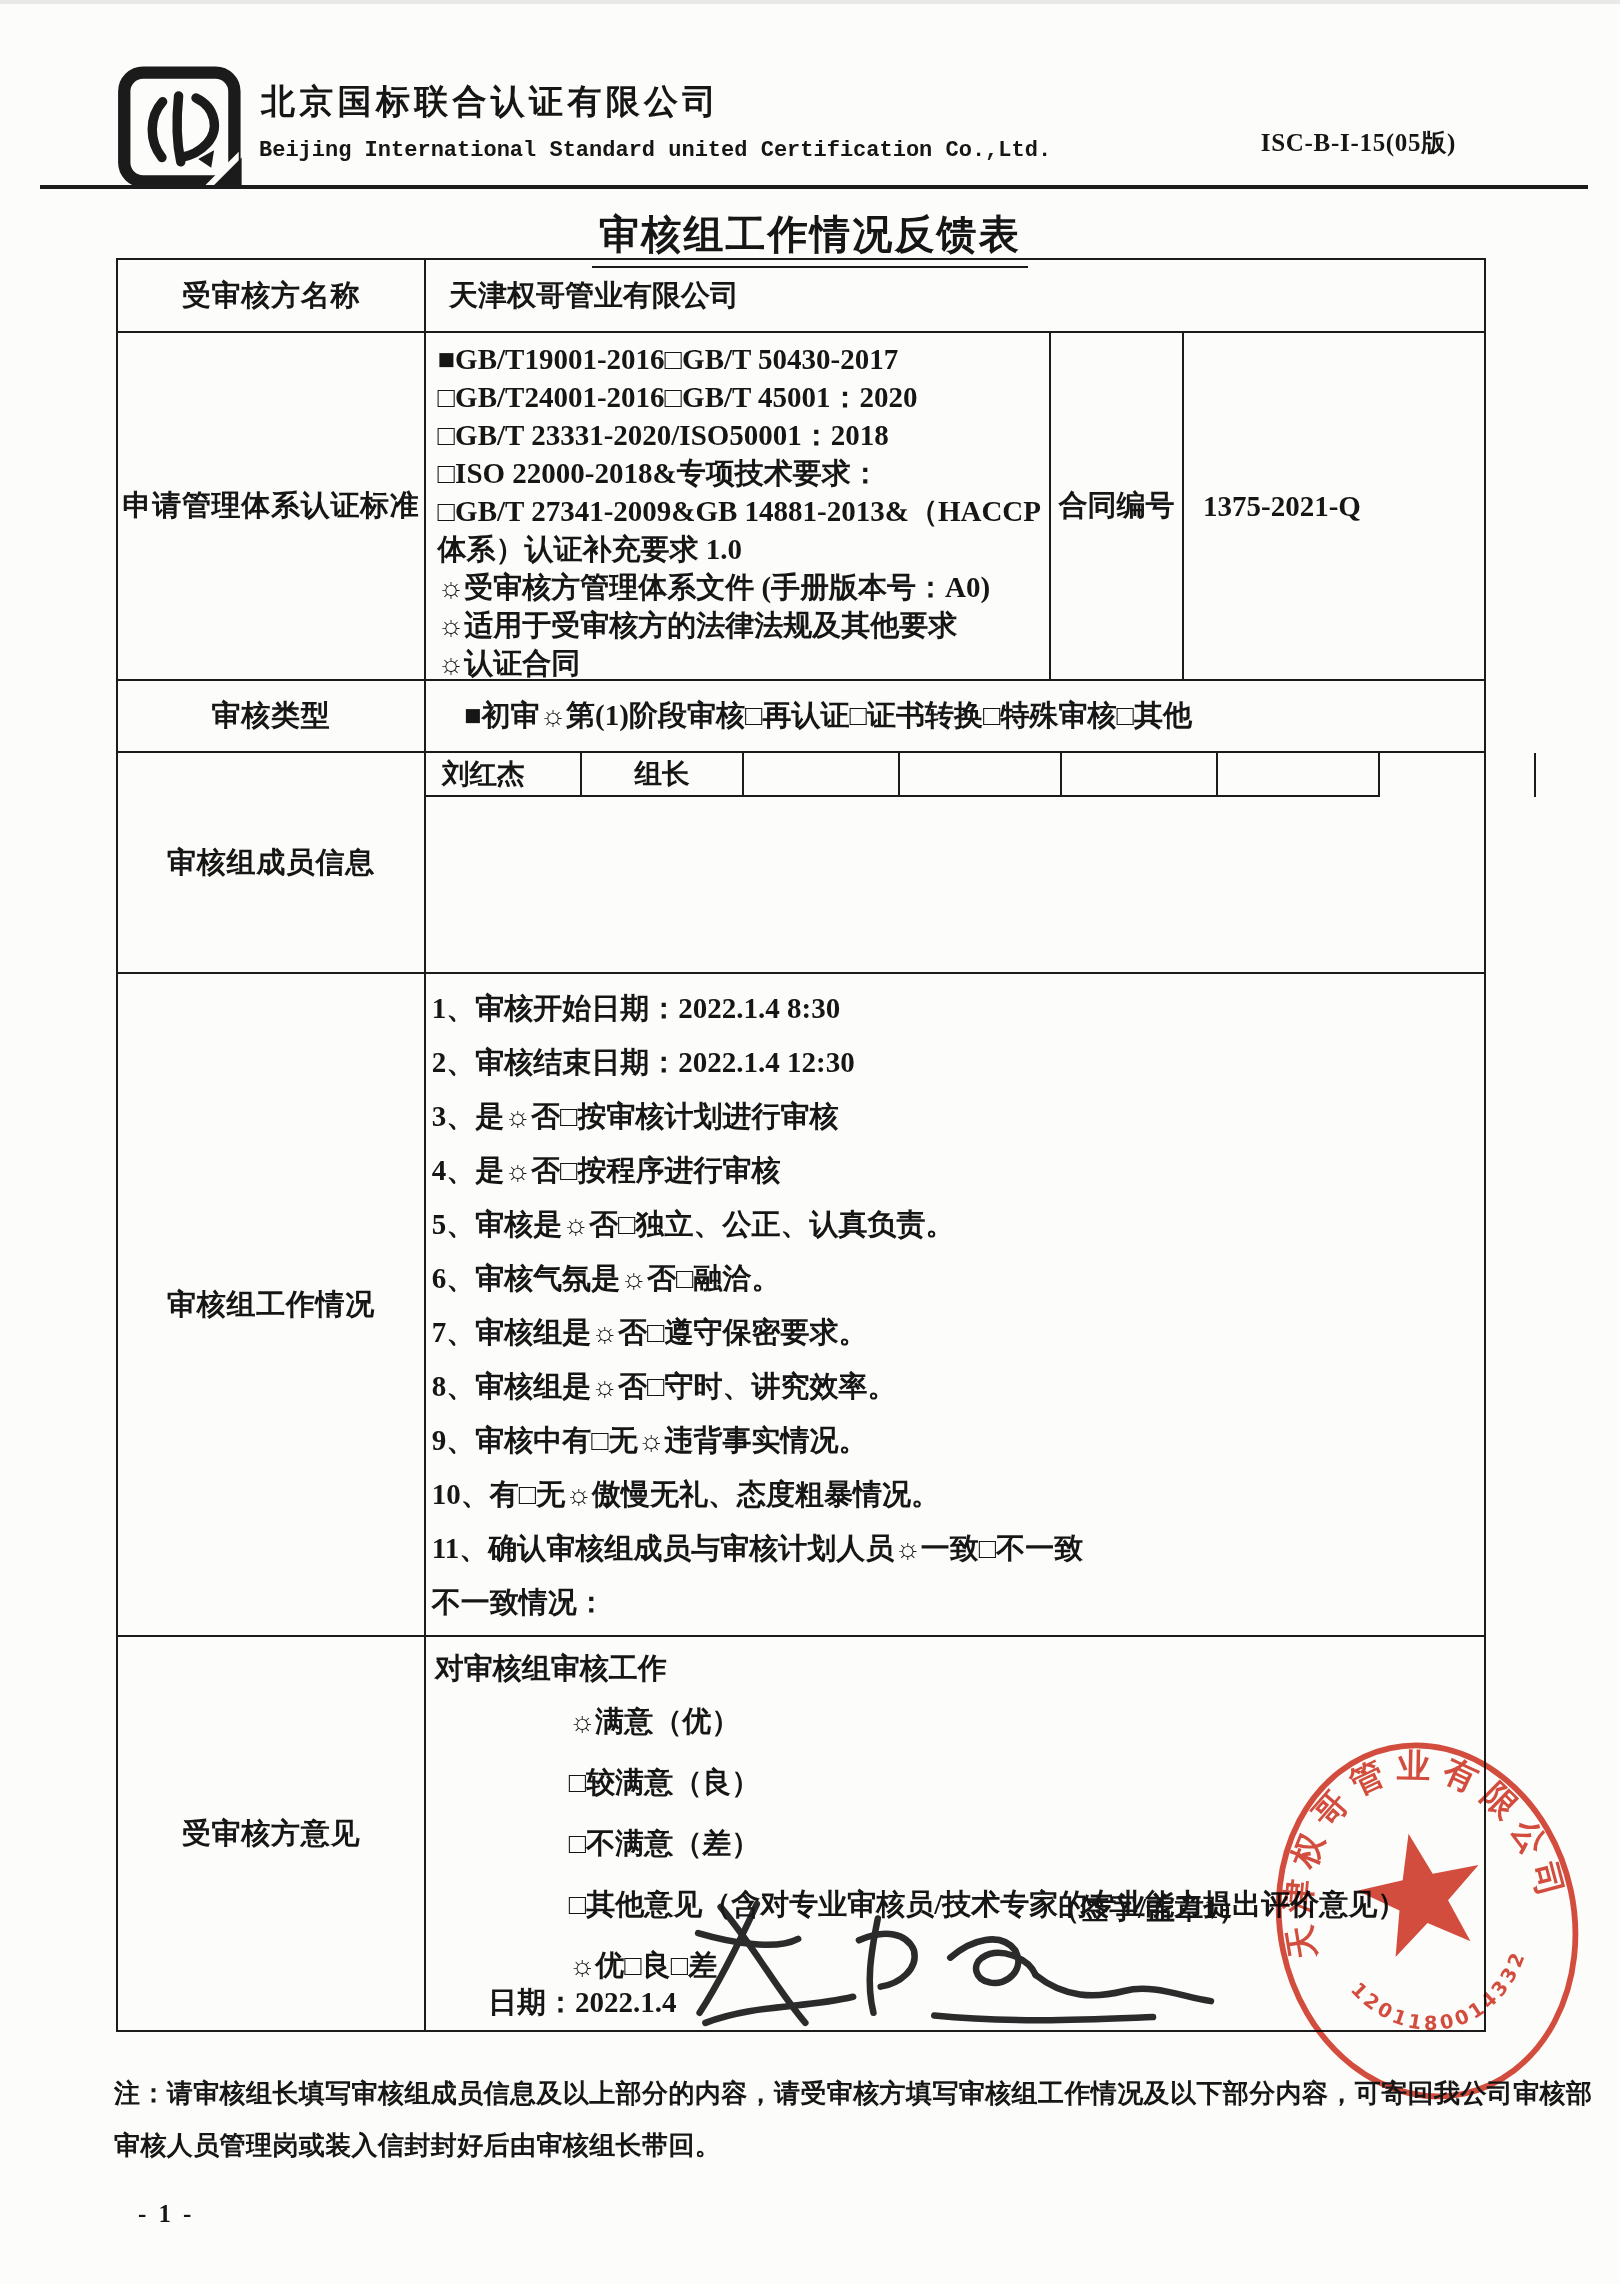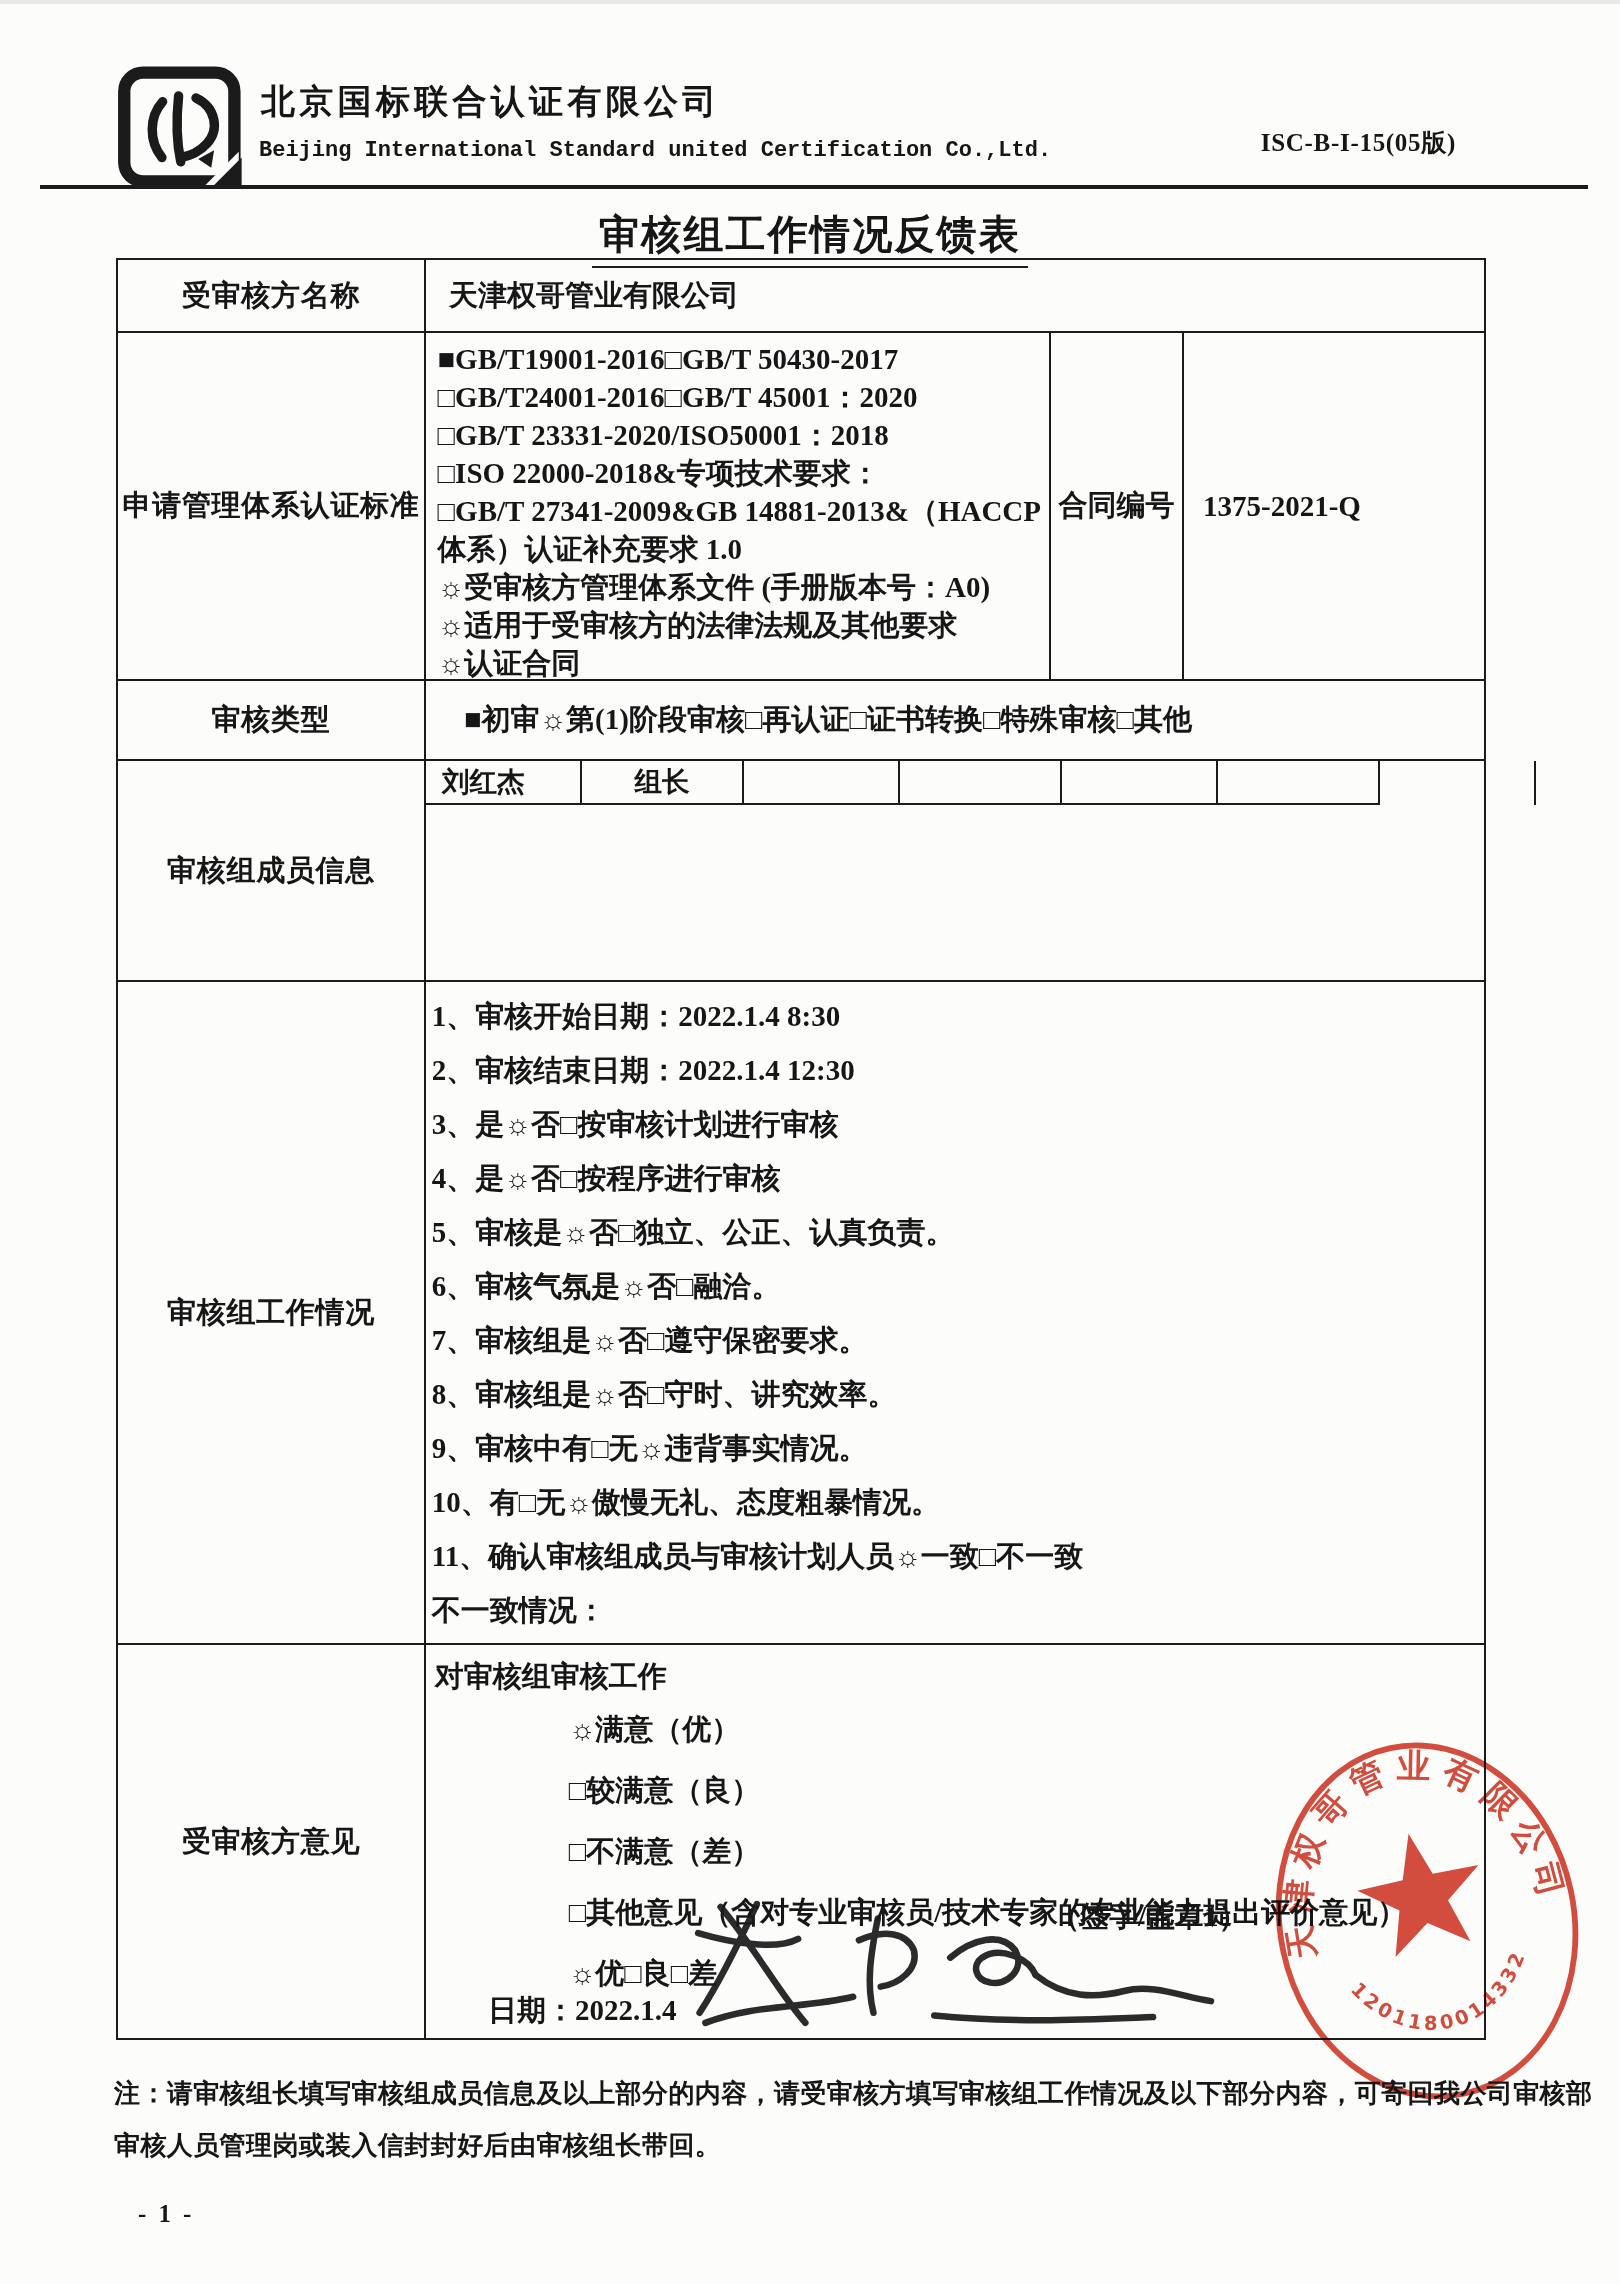--- a/index.html
+++ b/index.html
@@ -56,21 +56,21 @@
   .r1{height:73px;}
   .r1 .cell{flex:1;display:flex;align-items:center;padding-left:23px;}
   .r2{height:348px;}
   .std-cell{width:625px;flex:0 0 625px;border-right:2.2px solid #1b1b1b;padding:7.2px 0 0 11.6px;}
   .std-line{line-height:38px;}
   .contract-lbl{
     width:131px;flex:0 0 131px;border-right:2.2px solid #1b1b1b;
     display:flex;align-items:center;justify-content:center;text-align:center;font-weight:700;
   }
   .contract-val{flex:1;display:flex;align-items:center;padding-left:19px;font-weight:600;text-align:center;}
-  .r3{height:80px;}
+  .r3{height:72px;}
   .r3 .cell{flex:1;display:flex;align-items:center;padding-left:38px;}
   .r4{height:221px;}
   .m-table{flex:1;display:flex;flex-direction:column;}
   .m-row{display:grid;grid-template-columns:156px 162px 1fr;height:44px;border-bottom:2.2px solid #1b1b1b;box-sizing:border-box;}
   .m-body{display:flex;flex-direction:row;flex:1;}
   .m-body .m-row:last-child{border-bottom:none;}
   .m-cell{border-right:2.2px solid #1b1b1b;display:flex;align-items:center;justify-content:center;box-sizing:border-box;overflow:hidden;font-size:27.5px;}
   .m-cell:last-child{border-right:none;}
   .m-row .m-cell:first-child{justify-content:flex-start;padding-left:16px;}
   .r5{height:663px;}

